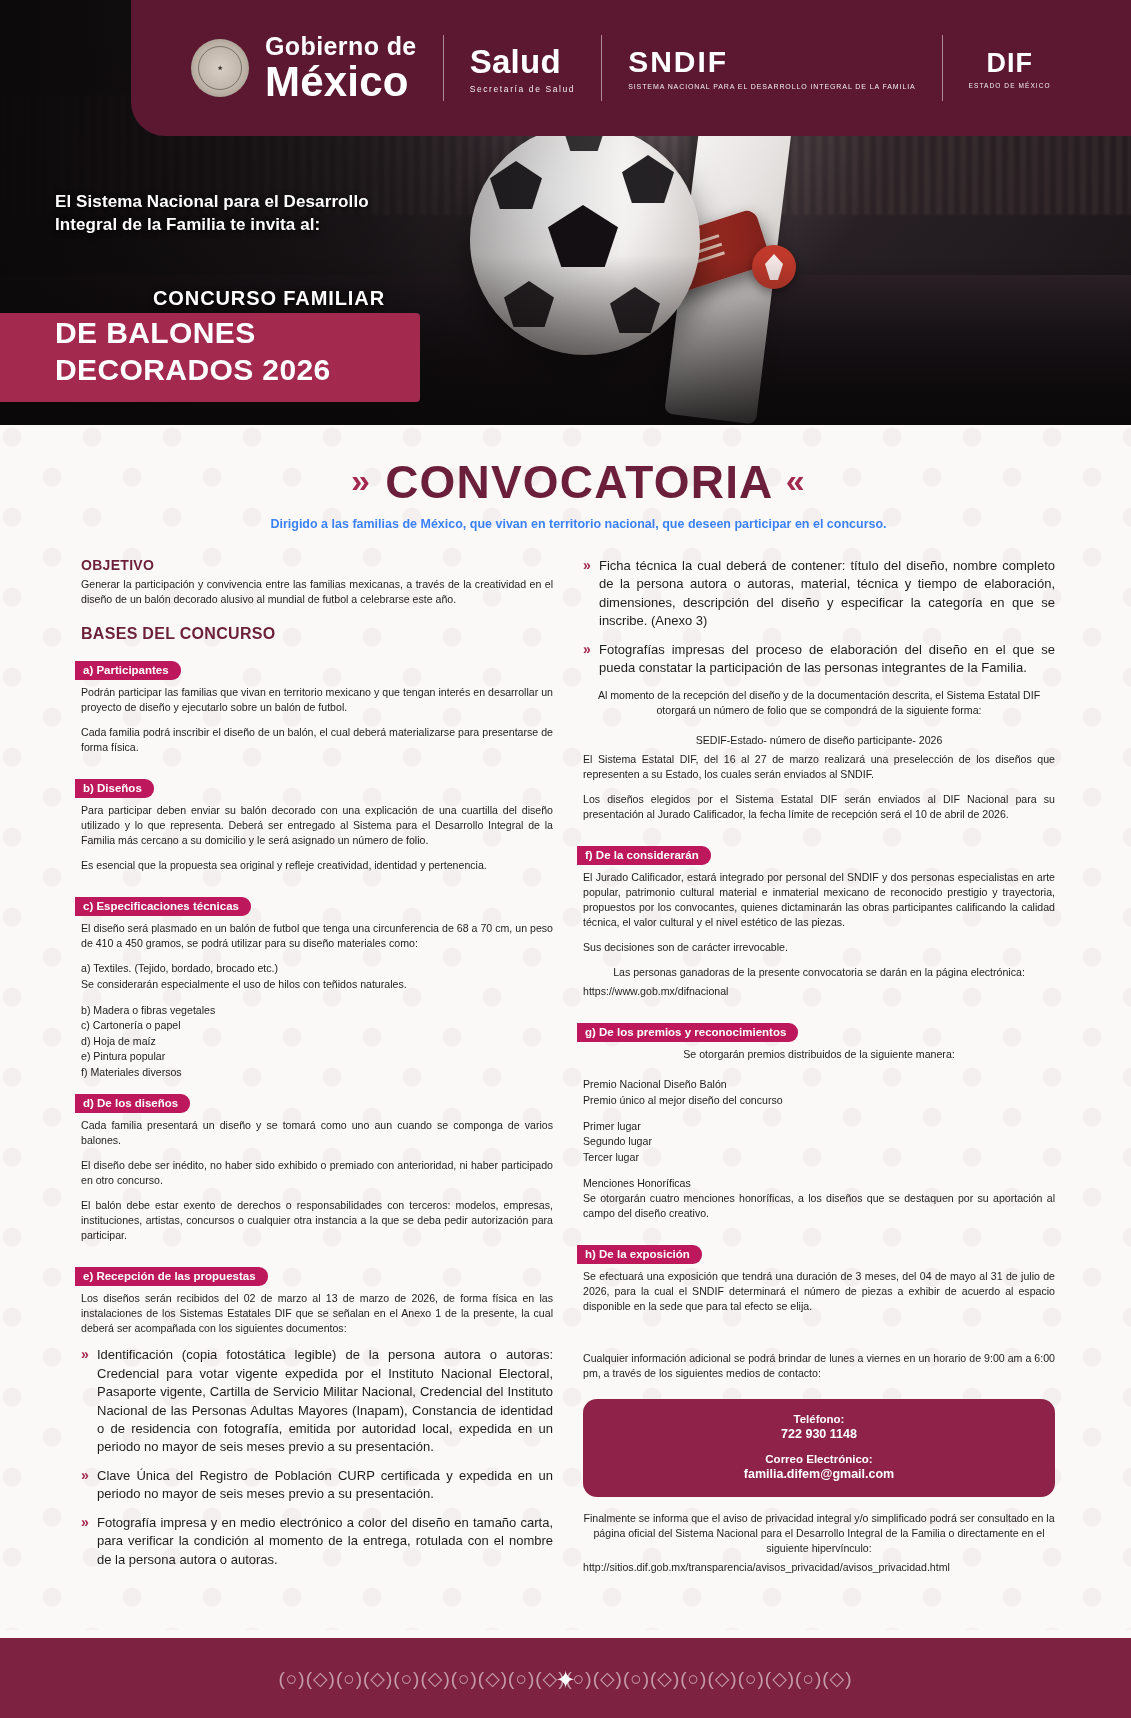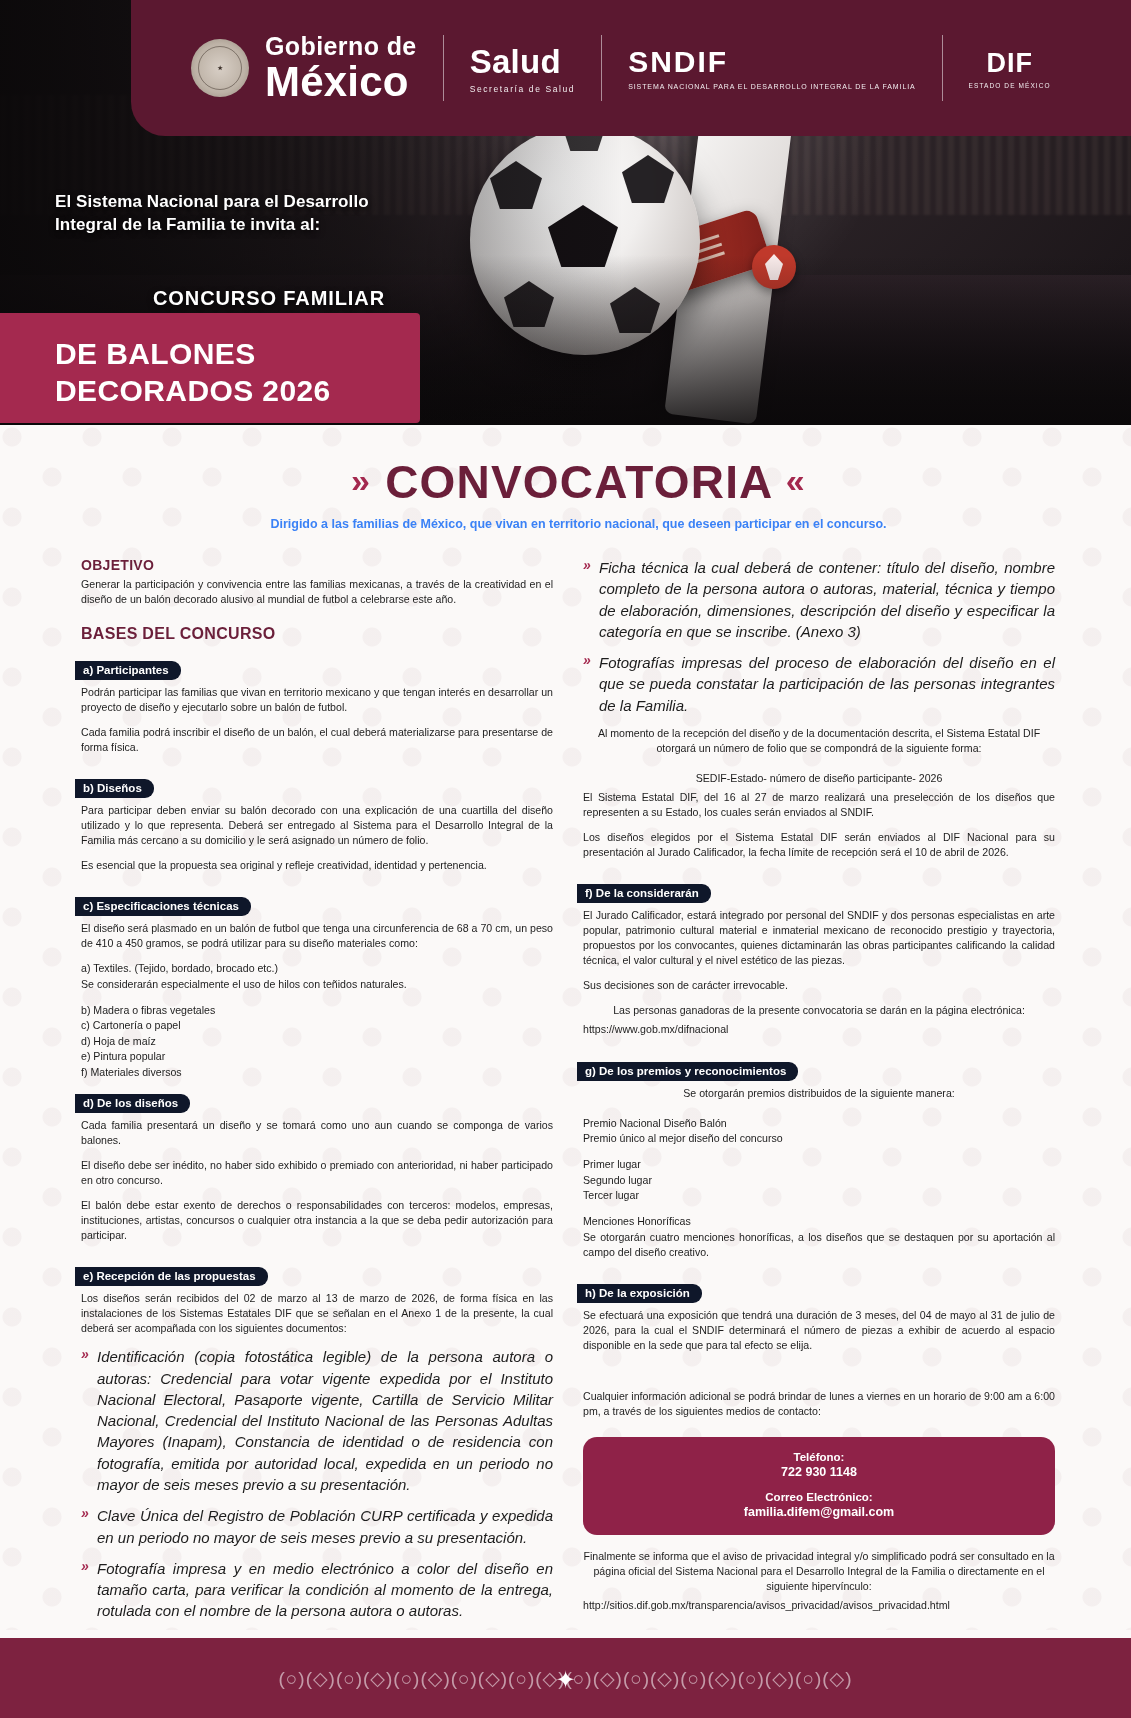--- a/index.html
+++ b/index.html
@@ -132,21 +132,21 @@
     max-width:330px;
   }
   .hero-text .sub {
     margin-top:50px; font-size:20px; font-weight:bold; letter-spacing:.9px;
     text-shadow:0 2px 6px rgba(0,0,0,.8);
     text-align:right;
   }
   .title-band {
     position:absolute; left:0; top:313px; z-index:6;
     background:#a4294f; color:#fff;
-    padding:23px 60px 14px 55px;
+    padding:2px 60px 14px 55px;
     border-top-right-radius:4px; border-bottom-right-radius:4px;
     width:420px;
   }
   .title-band .t1 { font-size:30px; font-weight:bold; letter-spacing:.4px; line-height:1.22;}
   .title-band .t2 { font-size:30px; font-weight:bold; letter-spacing:.4px; line-height:1.22;}
 
   
   .sheet {
     position:absolute; top:425px; left:0; width:1131px; height:1213px;
     background:#fbf9f8;
@@ -172,32 +172,32 @@
   }
 
   .cols { display:flex; gap:30px; margin-top:26px; }
   .col { width:472px; }
 
   h3.sec {
     color:#6b1f3a; font-size:14px; font-weight:bold; letter-spacing:.3px; margin:0 0 4px 0;
   }
   h3.sec.big { font-size:16px; margin-top:18px; }
   .tag {
-    display:inline-block; background:#0f172a; color:#fff;
+    display:inline-block; background:#be185d; color:#fff;
     font-size:11.5px; font-weight:bold; padding:3px 12px 4px 8px;
     border-top-right-radius:9px; border-bottom-right-radius:9px;
     margin:14px 0 5px -6px;
   }
   p.t {
     margin:0 0 10px 0; font-size:10.6px; line-height:1.42; color:#1d1d1d; text-align:justify;
   }
   p.t.nj { text-align:left; }
   p.t.tight { margin-bottom:4px;text-align:center; }
   .chevlist { margin:0 0 10px 0; }
-  .chevitem { position:relative; padding-left:16px; font-size:15px; line-height:1.42; color:#1d1d1d; text-align:justify; margin-bottom:10px;font-style:italic;}
+  .chevitem { position:relative; padding-left:16px; font-size:13px; line-height:1.42; color:#1d1d1d; text-align:justify; margin-bottom:10px;}
   .chevitem:before{
     content:"\00BB"; position:absolute; left:0; top:-1px; color:#a4294f; font-size:14px; font-weight:bold;
   }
   .plain-lines p { margin:0; font-size:10.6px; line-height:1.45; color:#1d1d1d; }
   .gap { height:11px; }
 
   .contact-box {
     background:#8f2248; color:#fff; border-radius:14px;
     margin-top:18px; padding:14px 18px 16px 18px; text-align:center;
   }

